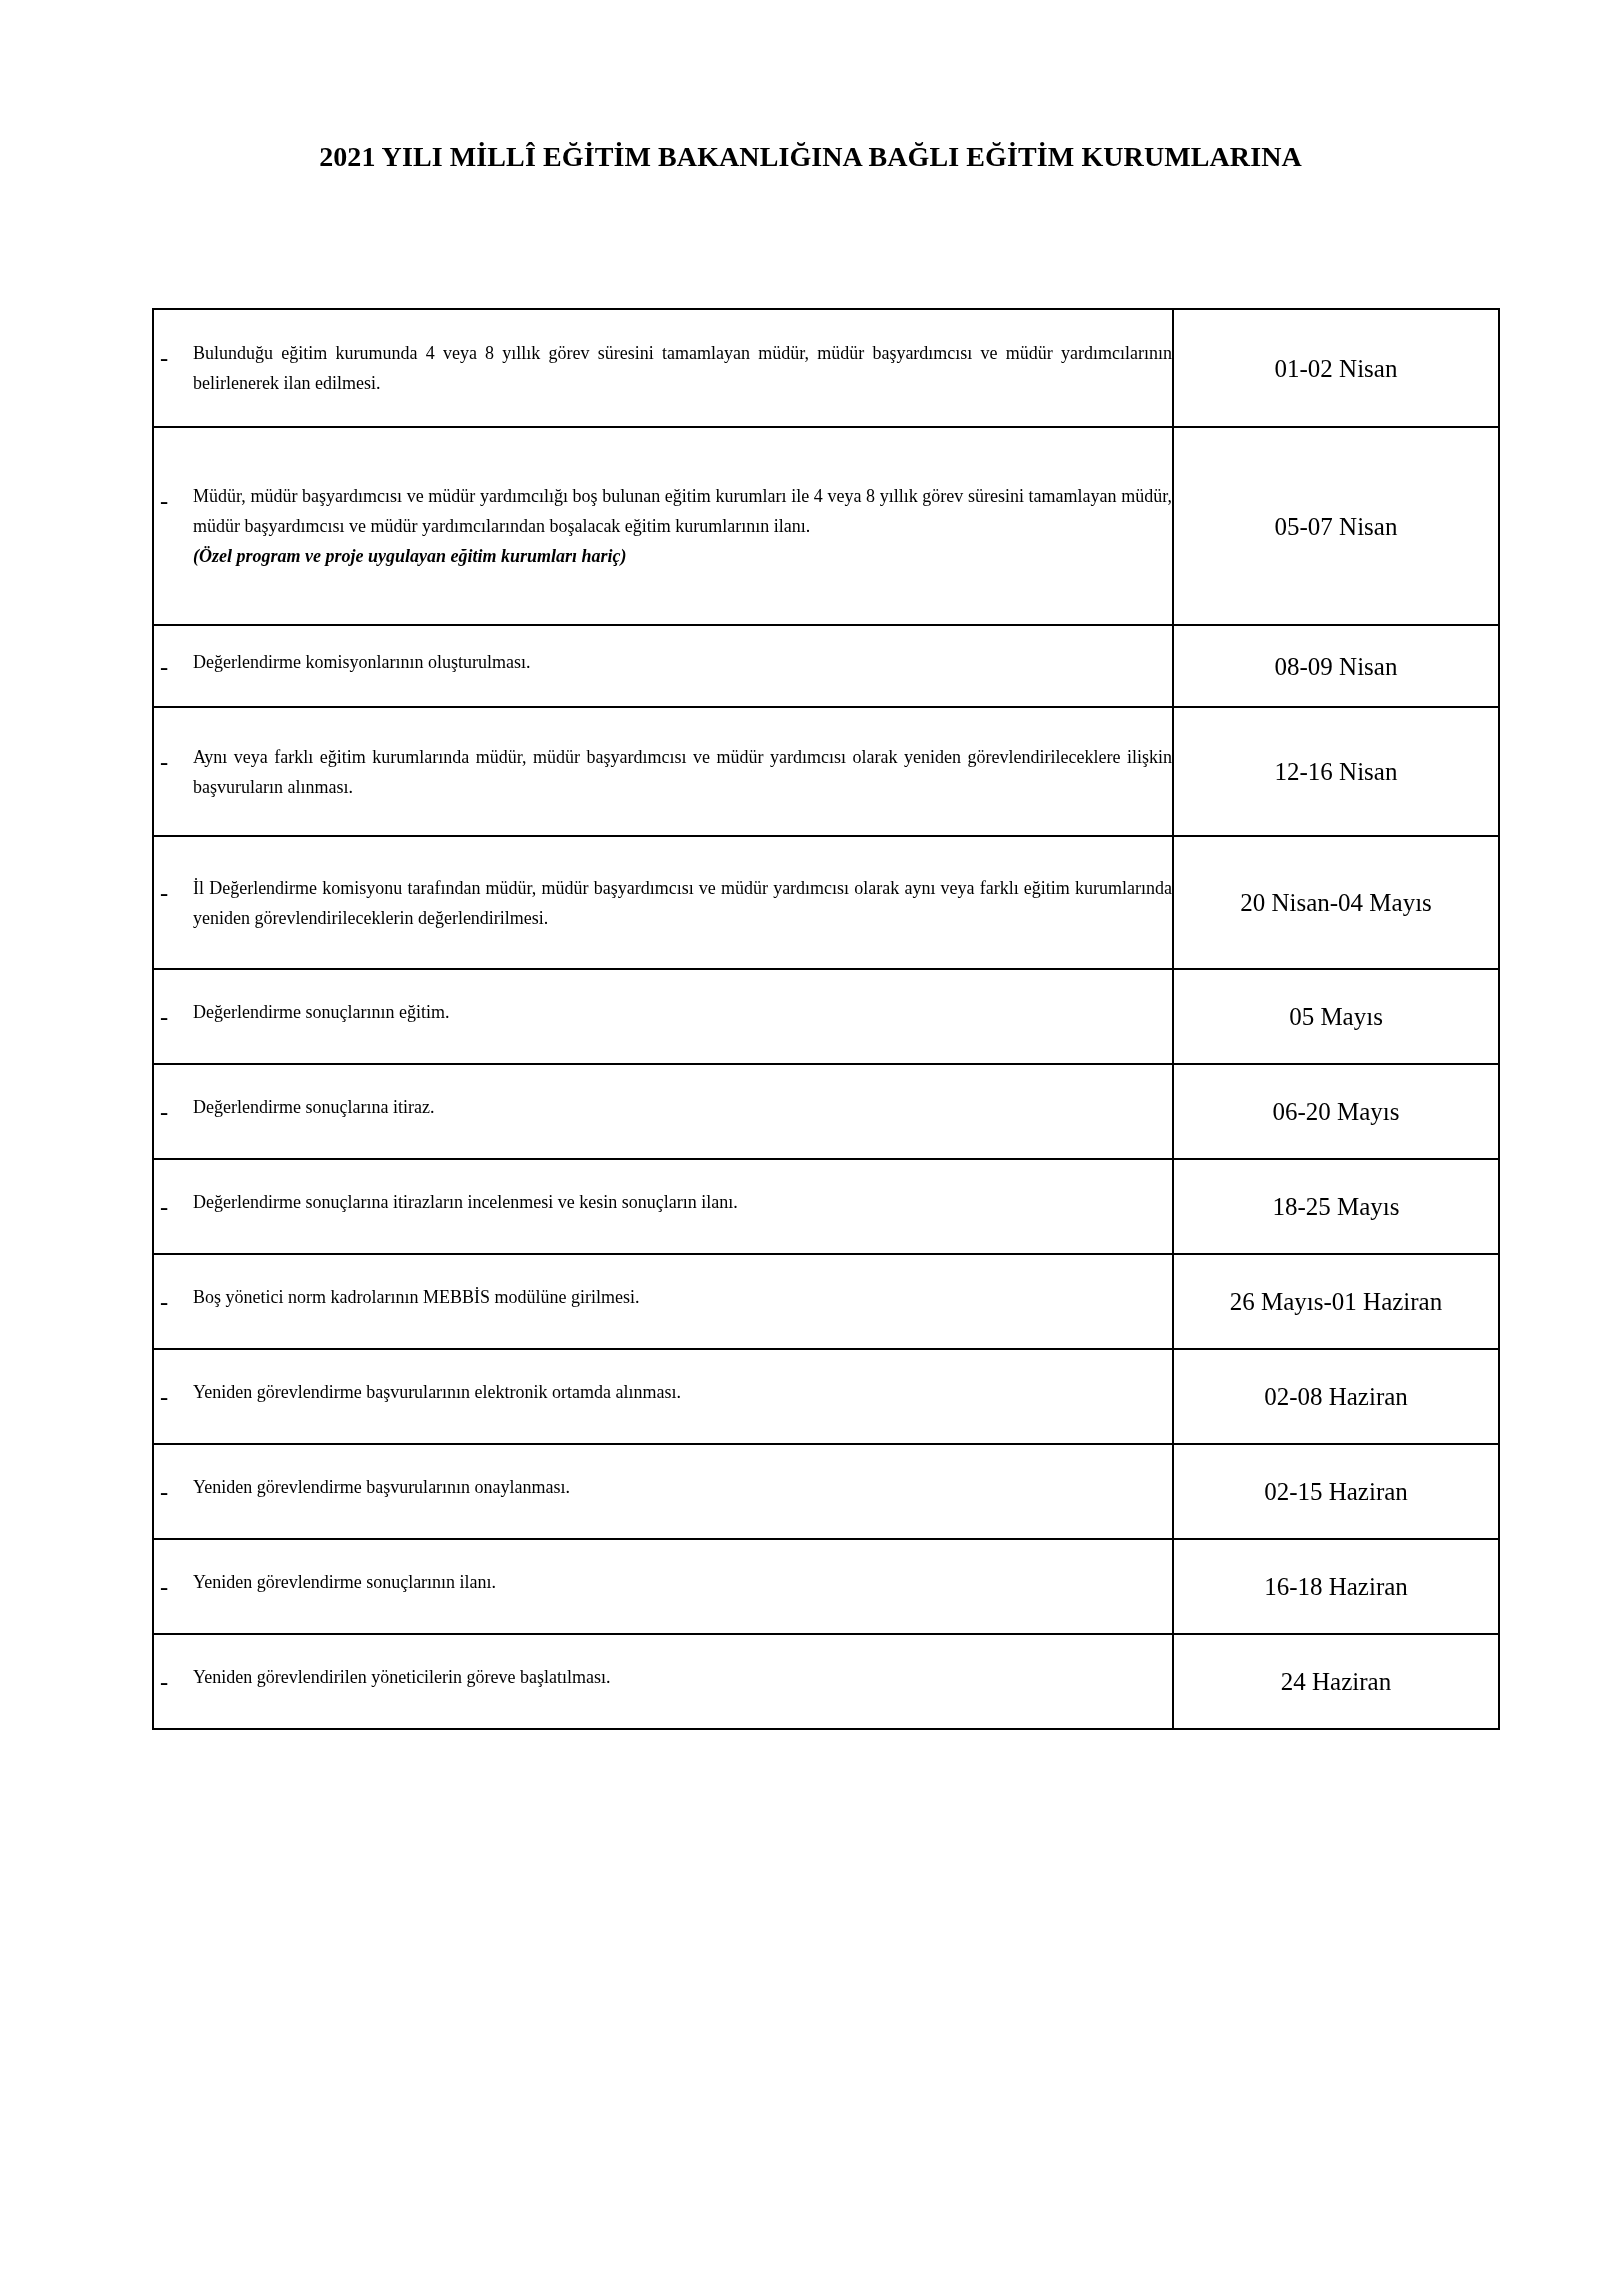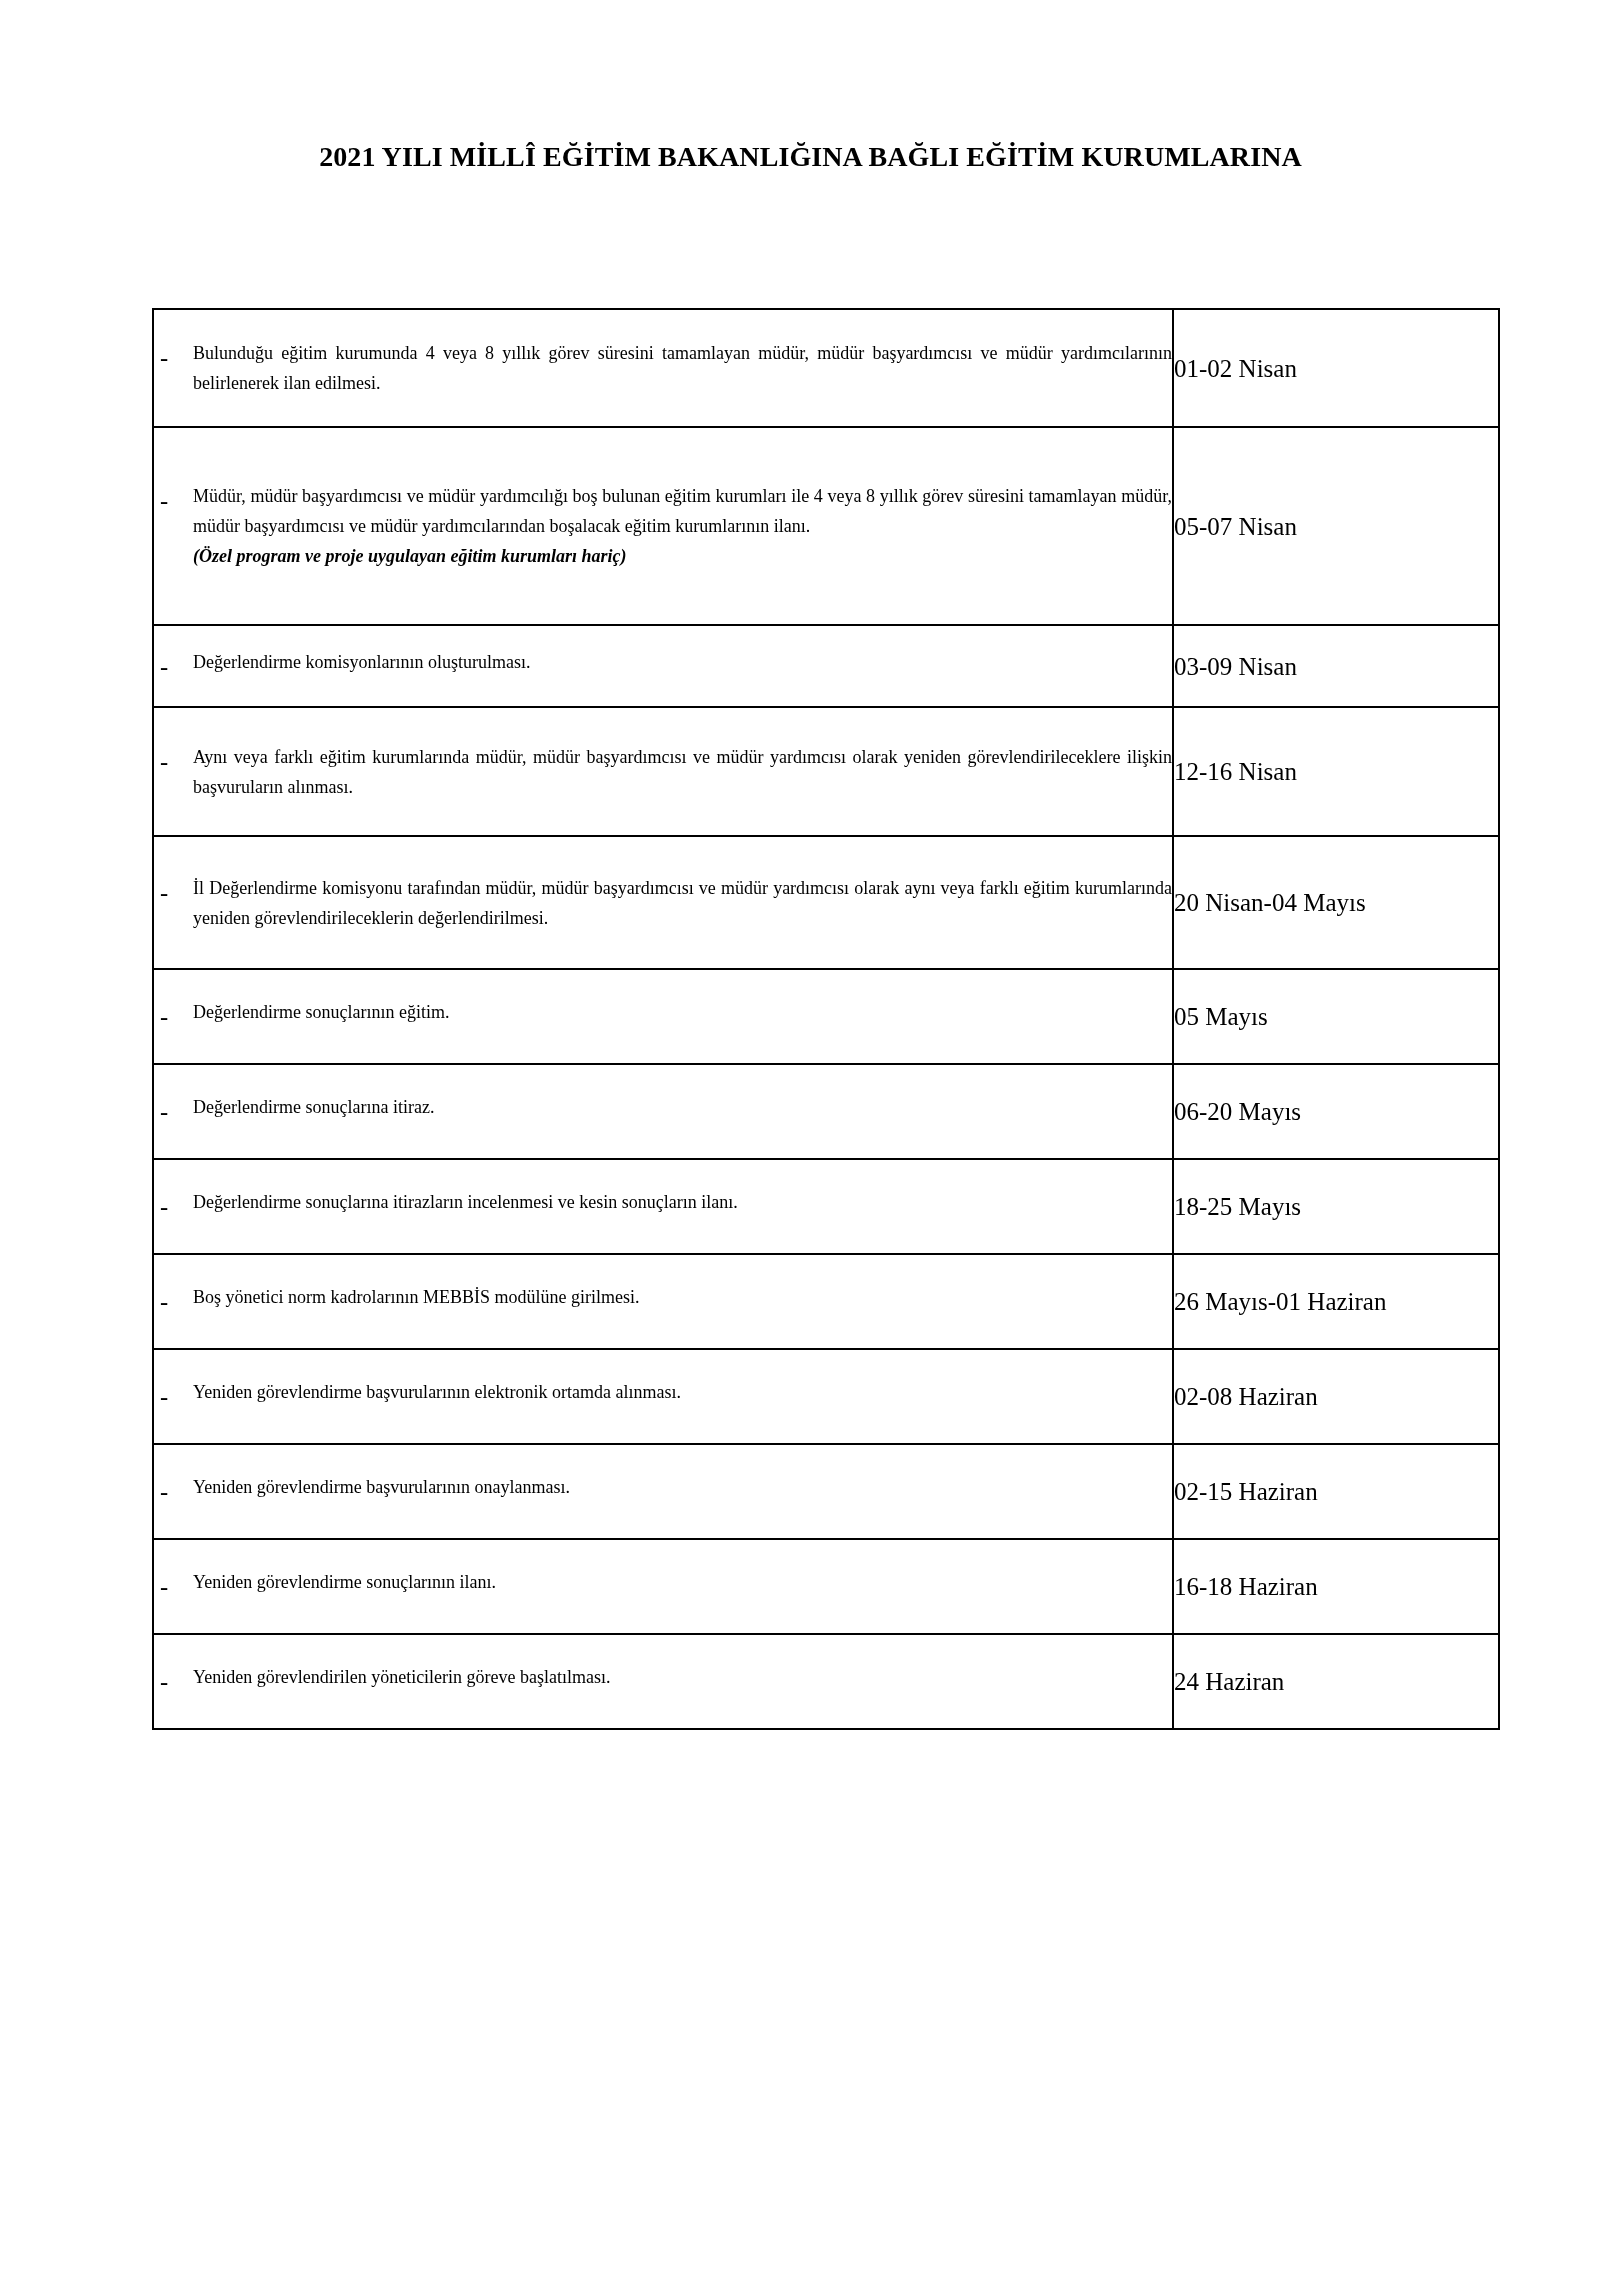--- a/index.html
+++ b/index.html
@@ -77,20 +77,21 @@
     text-justify: inter-word;
     hyphens: none;
   }
   .task-text .note {
     display: block;
     font-weight: bold;
     text-align: left;
     font-style: italic;
   }
   .date-cell {
+    text-align: center;
     font-size: 25px;
     line-height: 37px;
     padding: 9.8px 5.9px;
     white-space: nowrap;
   }
 
   
   .row-h1 .task-cell, .row-h1 .date-cell { height: 116px; }
   .row-h2 .task-cell, .row-h2 .date-cell { height: 196px; }
   .row-h3 .task-cell, .row-h3 .date-cell { height: 80px; }
@@ -134,21 +135,21 @@
         <td class="date-cell">05-07 Nisan</td>
       </tr>
 
       <tr class="row-h3">
         <td class="task-cell">
           <div class="task-inner">
             <span class="dash">-</span>
             <span class="task-text">Değerlendirme komisyonlarının oluşturulması.</span>
           </div>
         </td>
-        <td class="date-cell">03-09 Nisan</td>
+        <td class="date-cell">08-09 Nisan</td>
       </tr>
 
       <tr class="row-h4">
         <td class="task-cell">
           <div class="task-inner">
             <span class="dash">-</span>
             <span class="task-text">Aynı veya farklı eğitim kurumlarında müdür, müdür başyardımcısı ve müdür yardımcısı olarak yeniden görevlendirileceklere ilişkin başvuruların alınması.</span>
           </div>
         </td>
         <td class="date-cell">12-16 Nisan</td>

